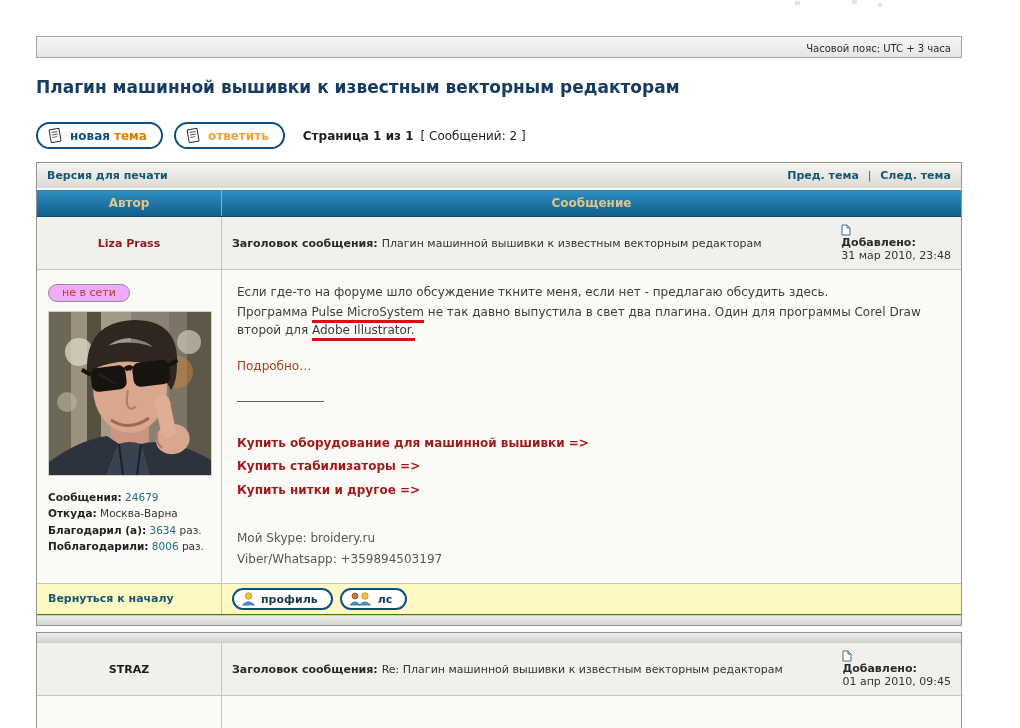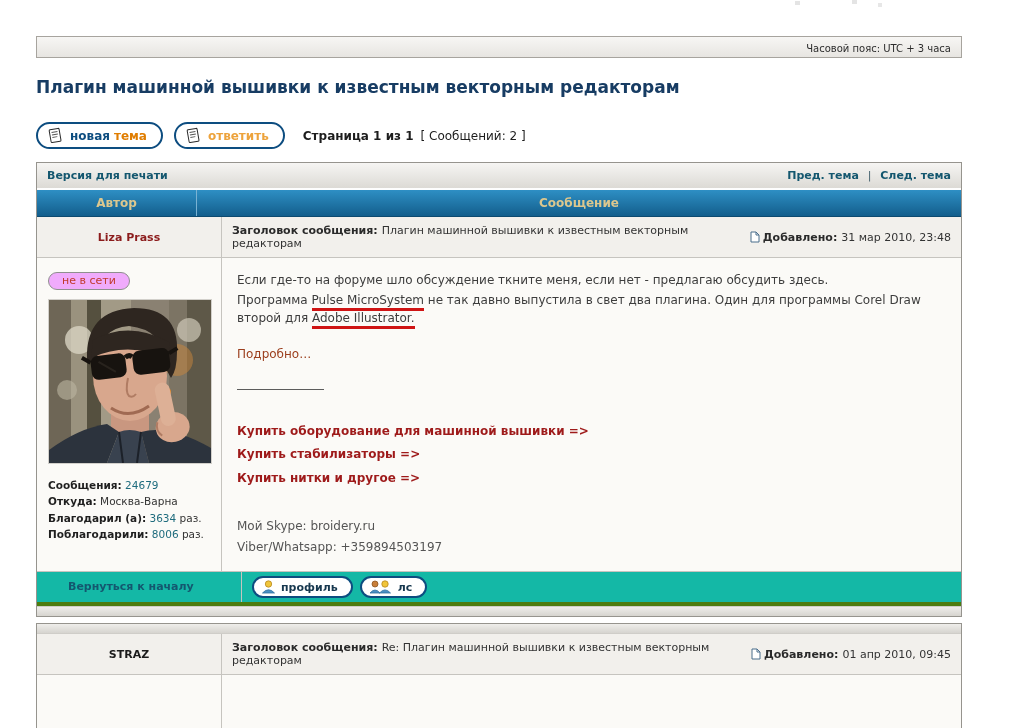--- a/index.html
+++ b/index.html
@@ -25,31 +25,31 @@
   .page-info{font-weight:bold;font-size:12px;color:#1d1d1d;margin-left:7px;}
   .msg-count{font-size:12px;color:#1d1d1d;margin-left:7px;}
 
   
   .forum-table{margin-top:13px;border:1px solid #96948e;background:#fbfaf7;}
   .bar-row{display:flex;justify-content:space-between;align-items:center;padding:6px 10px;background:linear-gradient(#f6f5f3,#dcdad5);font-size:11px;font-weight:bold;color:#14576f;border-bottom:2px solid #fdfdfd;}
   .bar-right .divider{margin:0 5px;font-weight:normal;color:#44606d;}
   .link{cursor:pointer;}
   .head-row{display:flex;background:linear-gradient(#2e8fc4,#135e8c);border-bottom:1px solid #0d4a70;}
   .hc{color:#dcc78e;font-weight:bold;font-size:12px;text-align:center;padding:6px 0;box-sizing:border-box;}
-  .hc-author{width:160px;border-right:1px solid #79b2d3;}
+  .hc-author{width:185px;border-right:1px solid #79b2d3;}
   .hc-msg{flex:1;}
 
   .post-head{display:flex;background:#f2f0ec;border-bottom:1px solid #c6c4bf;}
   .ph-author{width:185px;border-right:1px solid #c6c4bf;display:flex;align-items:center;justify-content:center;font-size:11px;font-weight:bold;box-sizing:border-box;}
   .name-maroon{color:#8c1c1c;cursor:pointer;}
   .name-dark{color:#1b1b1b;cursor:pointer;}
   .ph-subject{flex:1;display:flex;justify-content:space-between;align-items:center;padding:7px 10px;font-size:11px;color:#333;}
   .ph-subject b{color:#2a2a2a;}
   .subj-text{margin-left:4px;}
-  .added{display:flex;align-items:flex-start;white-space:nowrap;}
+  .added{display:flex;align-items:flex-start;white-space:nowrap;flex-direction:column;}
   .added svg{margin-right:3px;}
   .added b{margin-right:4px;}
 
   .post-body{display:flex;background:#fbfaf7;border-bottom:1px solid #c6c4bf;}
   .pb-left{width:185px;border-right:1px solid #c6c4bf;padding:11px 11px;box-sizing:border-box;}
   .pb-right{flex:1;padding:13px 15px;font-size:12px;color:#3d3d3d;line-height:1.5;box-sizing:border-box;}
 
   .status-btn{display:inline-block;border:1px solid #8f8f8f;border-radius:10px;padding:1px 13px 2px;font-size:11px;color:#c03a2b;background:#f0abfc;}
   .avatar-frame{margin-top:9px;border:1px solid #d2d0cb;line-height:0;display:inline-block;}
   .profile-info{margin-top:10px;font-size:10.5px;color:#333;line-height:1.55;}
@@ -57,21 +57,21 @@
   .val-link{color:#1e6b7d;cursor:pointer;}
 
   .msg p{margin:0 0 18px;}
   .red-underline{border-bottom:3px solid #cf1414;padding-bottom:1px;}
   .more-link{color:#9c3f1e;cursor:pointer;}
   .sig-sep{width:87px;height:1px;background:#5c5c5c;margin:26px 0 30px;}
   .sig-link{display:block;color:#9e1a1a;font-weight:bold;font-size:12px;line-height:1.95;cursor:pointer;}
   .contact{color:#555;margin-top:26px;line-height:1.75;}
   .contact div{white-space:nowrap;}
 
-  .post-foot{display:flex;background:#14b8a6;border-bottom:4px solid #4d7c0f;padding-left:20px;}
+  .post-foot{display:flex;background:#fef9c3;border-bottom:1px solid #4d7c0f;}
   .pf-left{width:185px;border-right:1px solid #c6c4bf;padding:8px 11px;font-size:11px;font-weight:bold;color:#14576f;box-sizing:border-box;}
   .pf-right{flex:1;padding:4px 10px;display:flex;align-items:center;}
   .mini-btn{display:inline-flex;align-items:center;border:2px solid #0d4d80;border-radius:12px;padding:2px 13px 2px 7px;font-size:11px;font-weight:bold;color:#17384f;background:#fff;margin-right:7px;cursor:pointer;}
   .mini-btn svg{margin-right:5px;}
 
   .table-bottom{height:9px;background:linear-gradient(#efeeeb,#d6d4cf);border-top:1px solid #cfcdc8;}
   .table-gap{height:6px;background:#fff;}
   .table-top{height:9px;background:linear-gradient(#efeeeb,#d6d4cf);border-bottom:1px solid #cfcdc8;}
   .post-body.second{min-height:220px;border-bottom:none;}
 </style>

